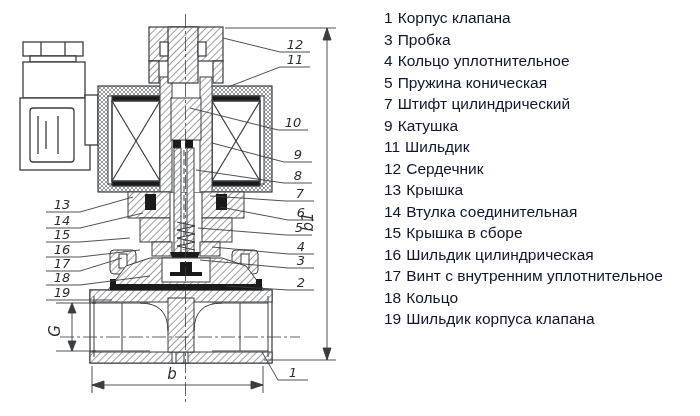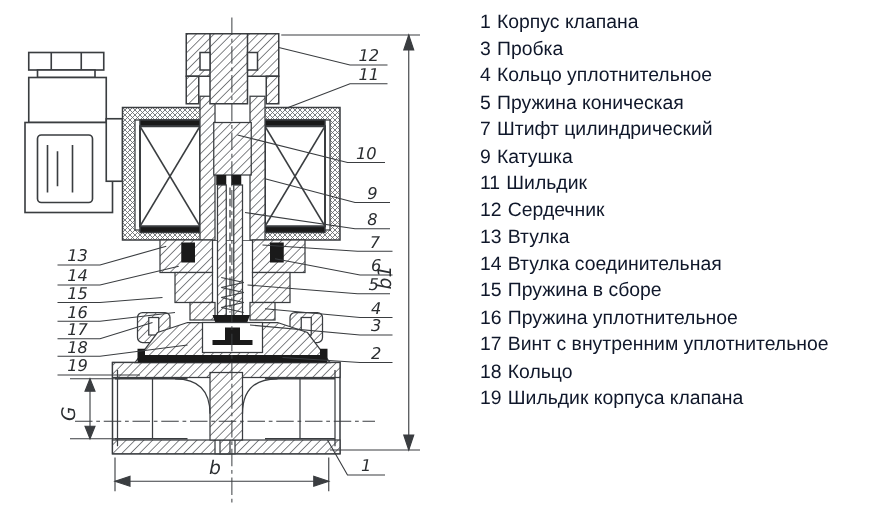--- a/index.html
+++ b/index.html
@@ -223,22 +223,22 @@
 
   <div class="parts-list">
     <div class="part-row"><span class="part-num">1</span><span>Корпус клапана</span></div>
     <div class="part-row"><span class="part-num">3</span><span>Пробка</span></div>
     <div class="part-row"><span class="part-num">4</span><span>Кольцо уплотнительное</span></div>
     <div class="part-row"><span class="part-num">5</span><span>Пружина коническая</span></div>
     <div class="part-row"><span class="part-num">7</span><span>Штифт цилиндрический</span></div>
     <div class="part-row"><span class="part-num">9</span><span>Катушка</span></div>
     <div class="part-row"><span class="part-num">11</span><span>Шильдик</span></div>
     <div class="part-row"><span class="part-num">12</span><span>Сердечник</span></div>
-    <div class="part-row"><span class="part-num">13</span><span>Втулка</span></div>
+    <div class="part-row"><span class="part-num">13</span><span>Крышка</span></div>
     <div class="part-row"><span class="part-num">14</span><span>Втулка соединительная</span></div>
-    <div class="part-row"><span class="part-num">15</span><span>Пружина в сборе</span></div>
-    <div class="part-row"><span class="part-num">16</span><span>Пружина уплотнительное</span></div>
+    <div class="part-row"><span class="part-num">15</span><span>Крышка в сборе</span></div>
+    <div class="part-row"><span class="part-num">16</span><span>Шильдик цилиндрическая</span></div>
     <div class="part-row"><span class="part-num">17</span><span>Винт с внутренним уплотнительное</span></div>
     <div class="part-row"><span class="part-num">18</span><span>Кольцо</span></div>
     <div class="part-row"><span class="part-num">19</span><span>Шильдик корпуса клапана</span></div>
   </div>
 
 </div>
 
 </body></html>

